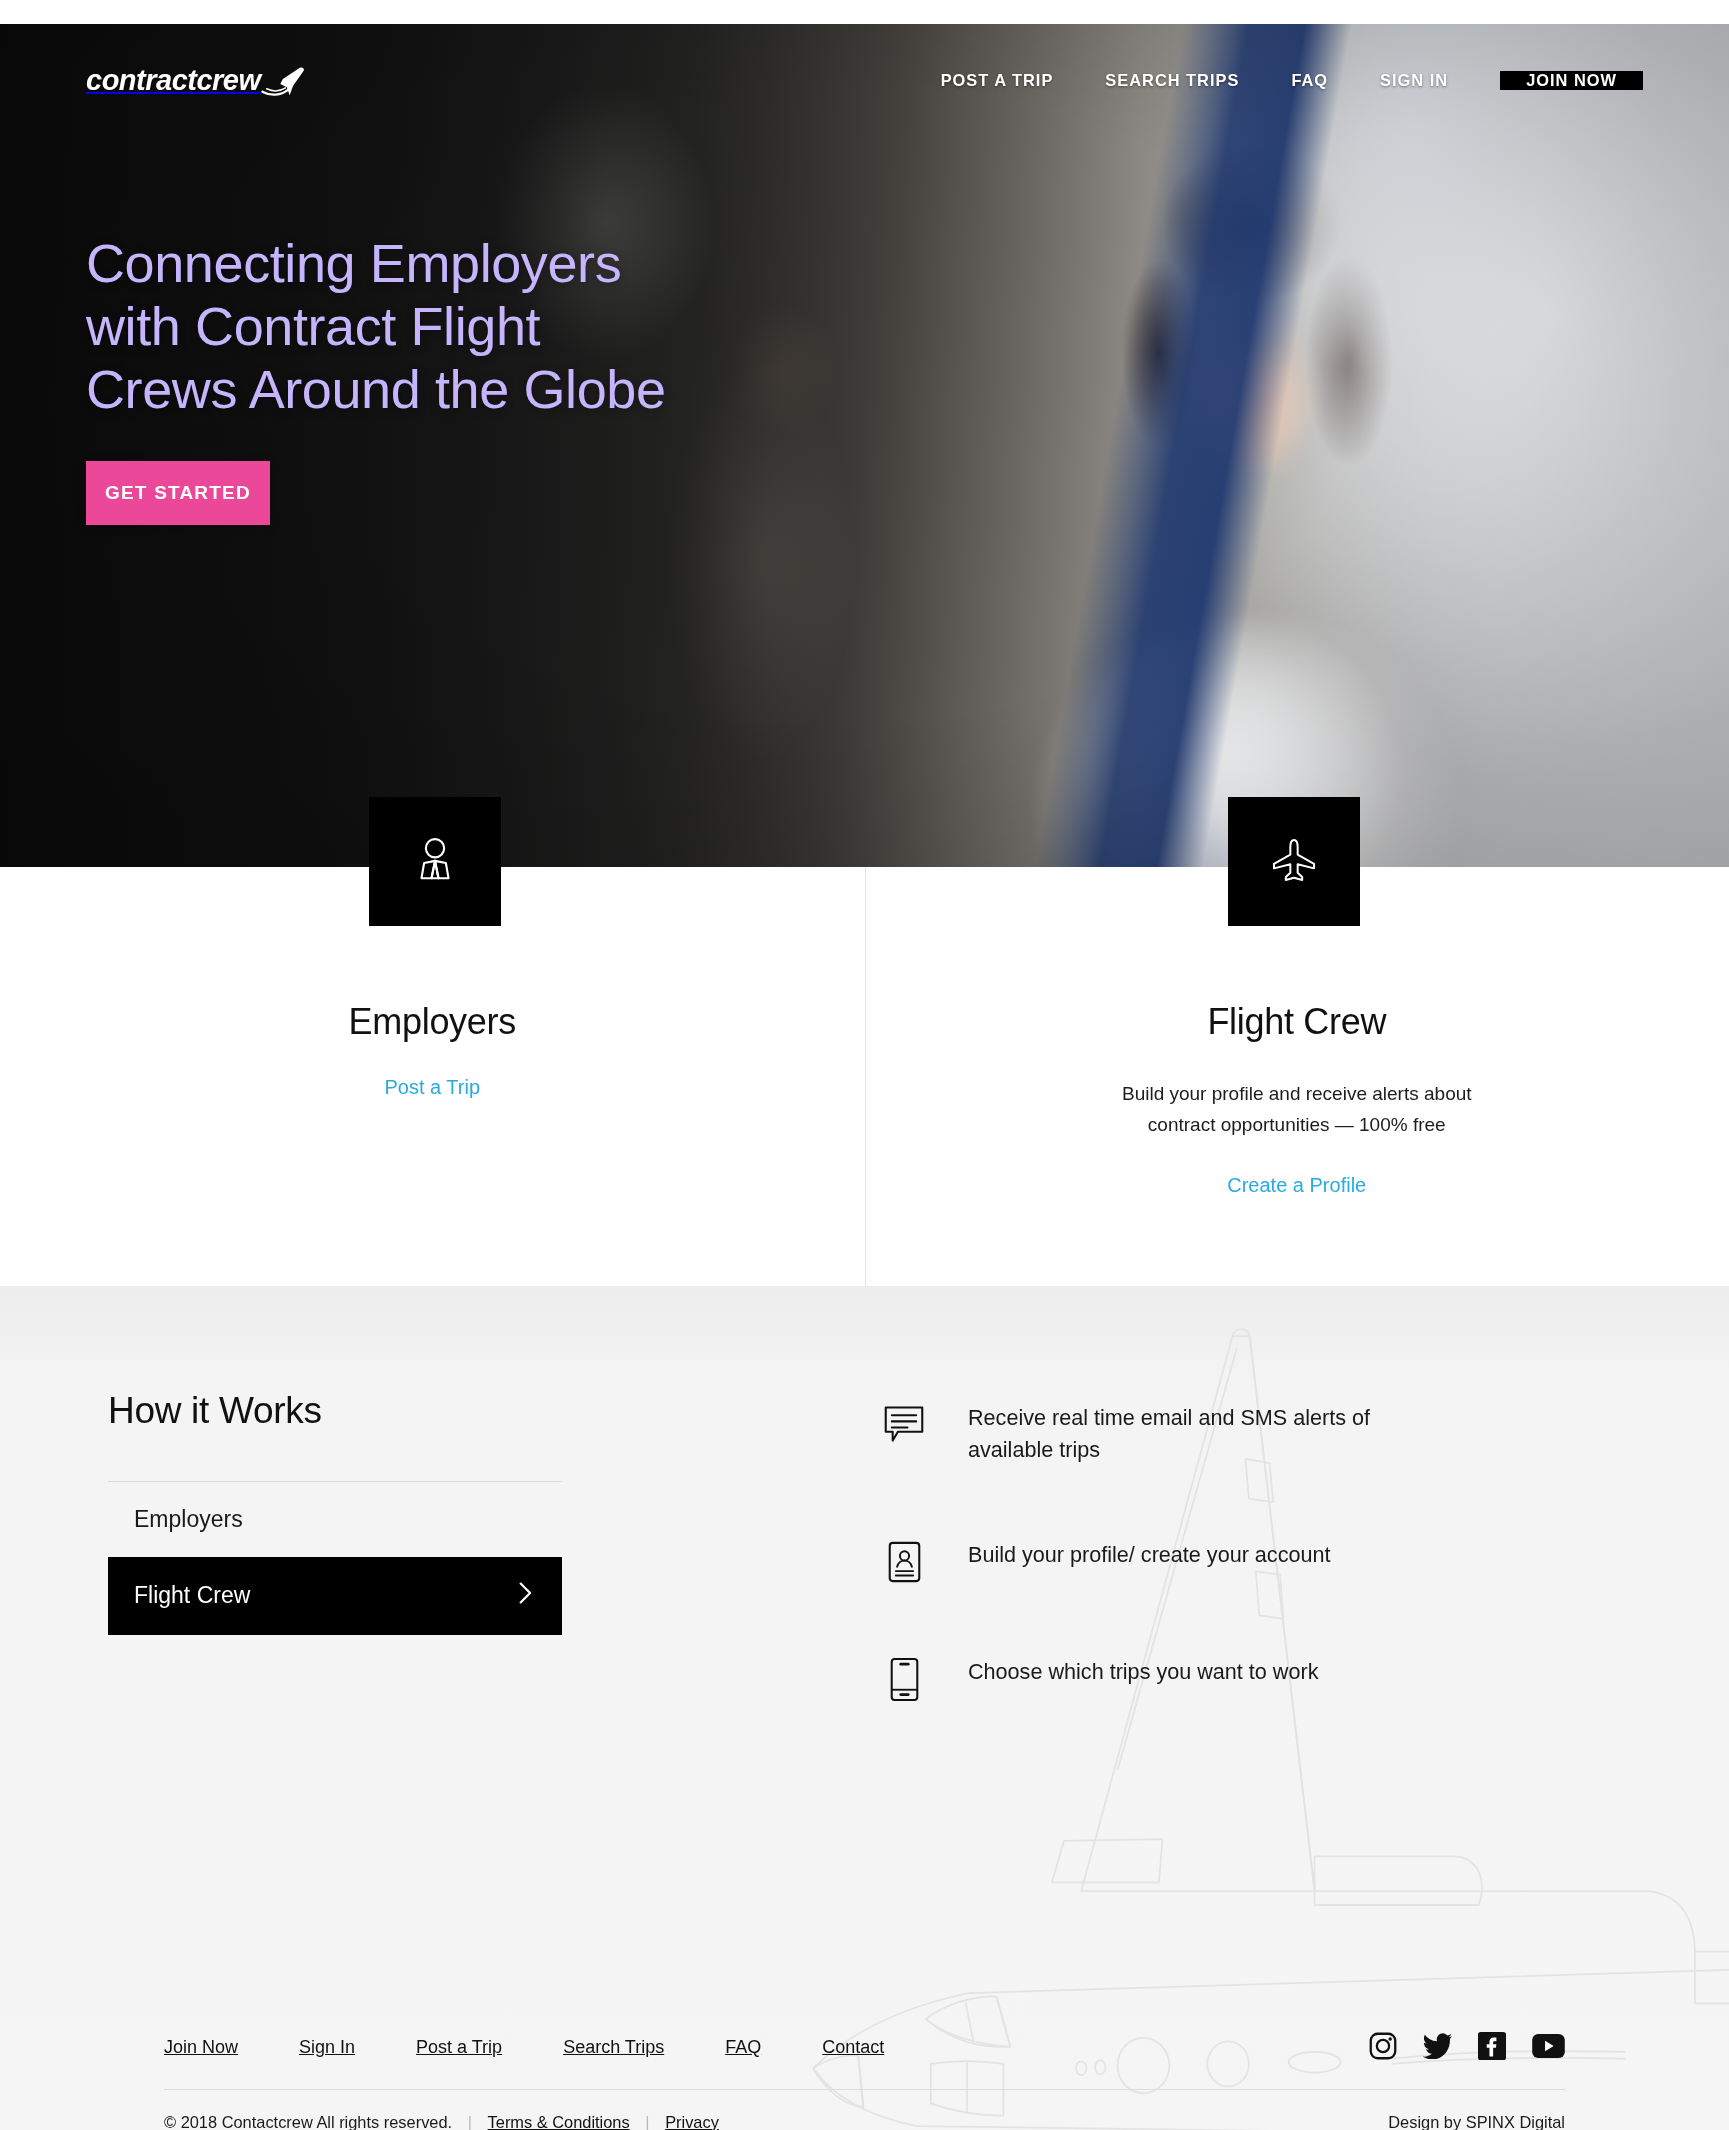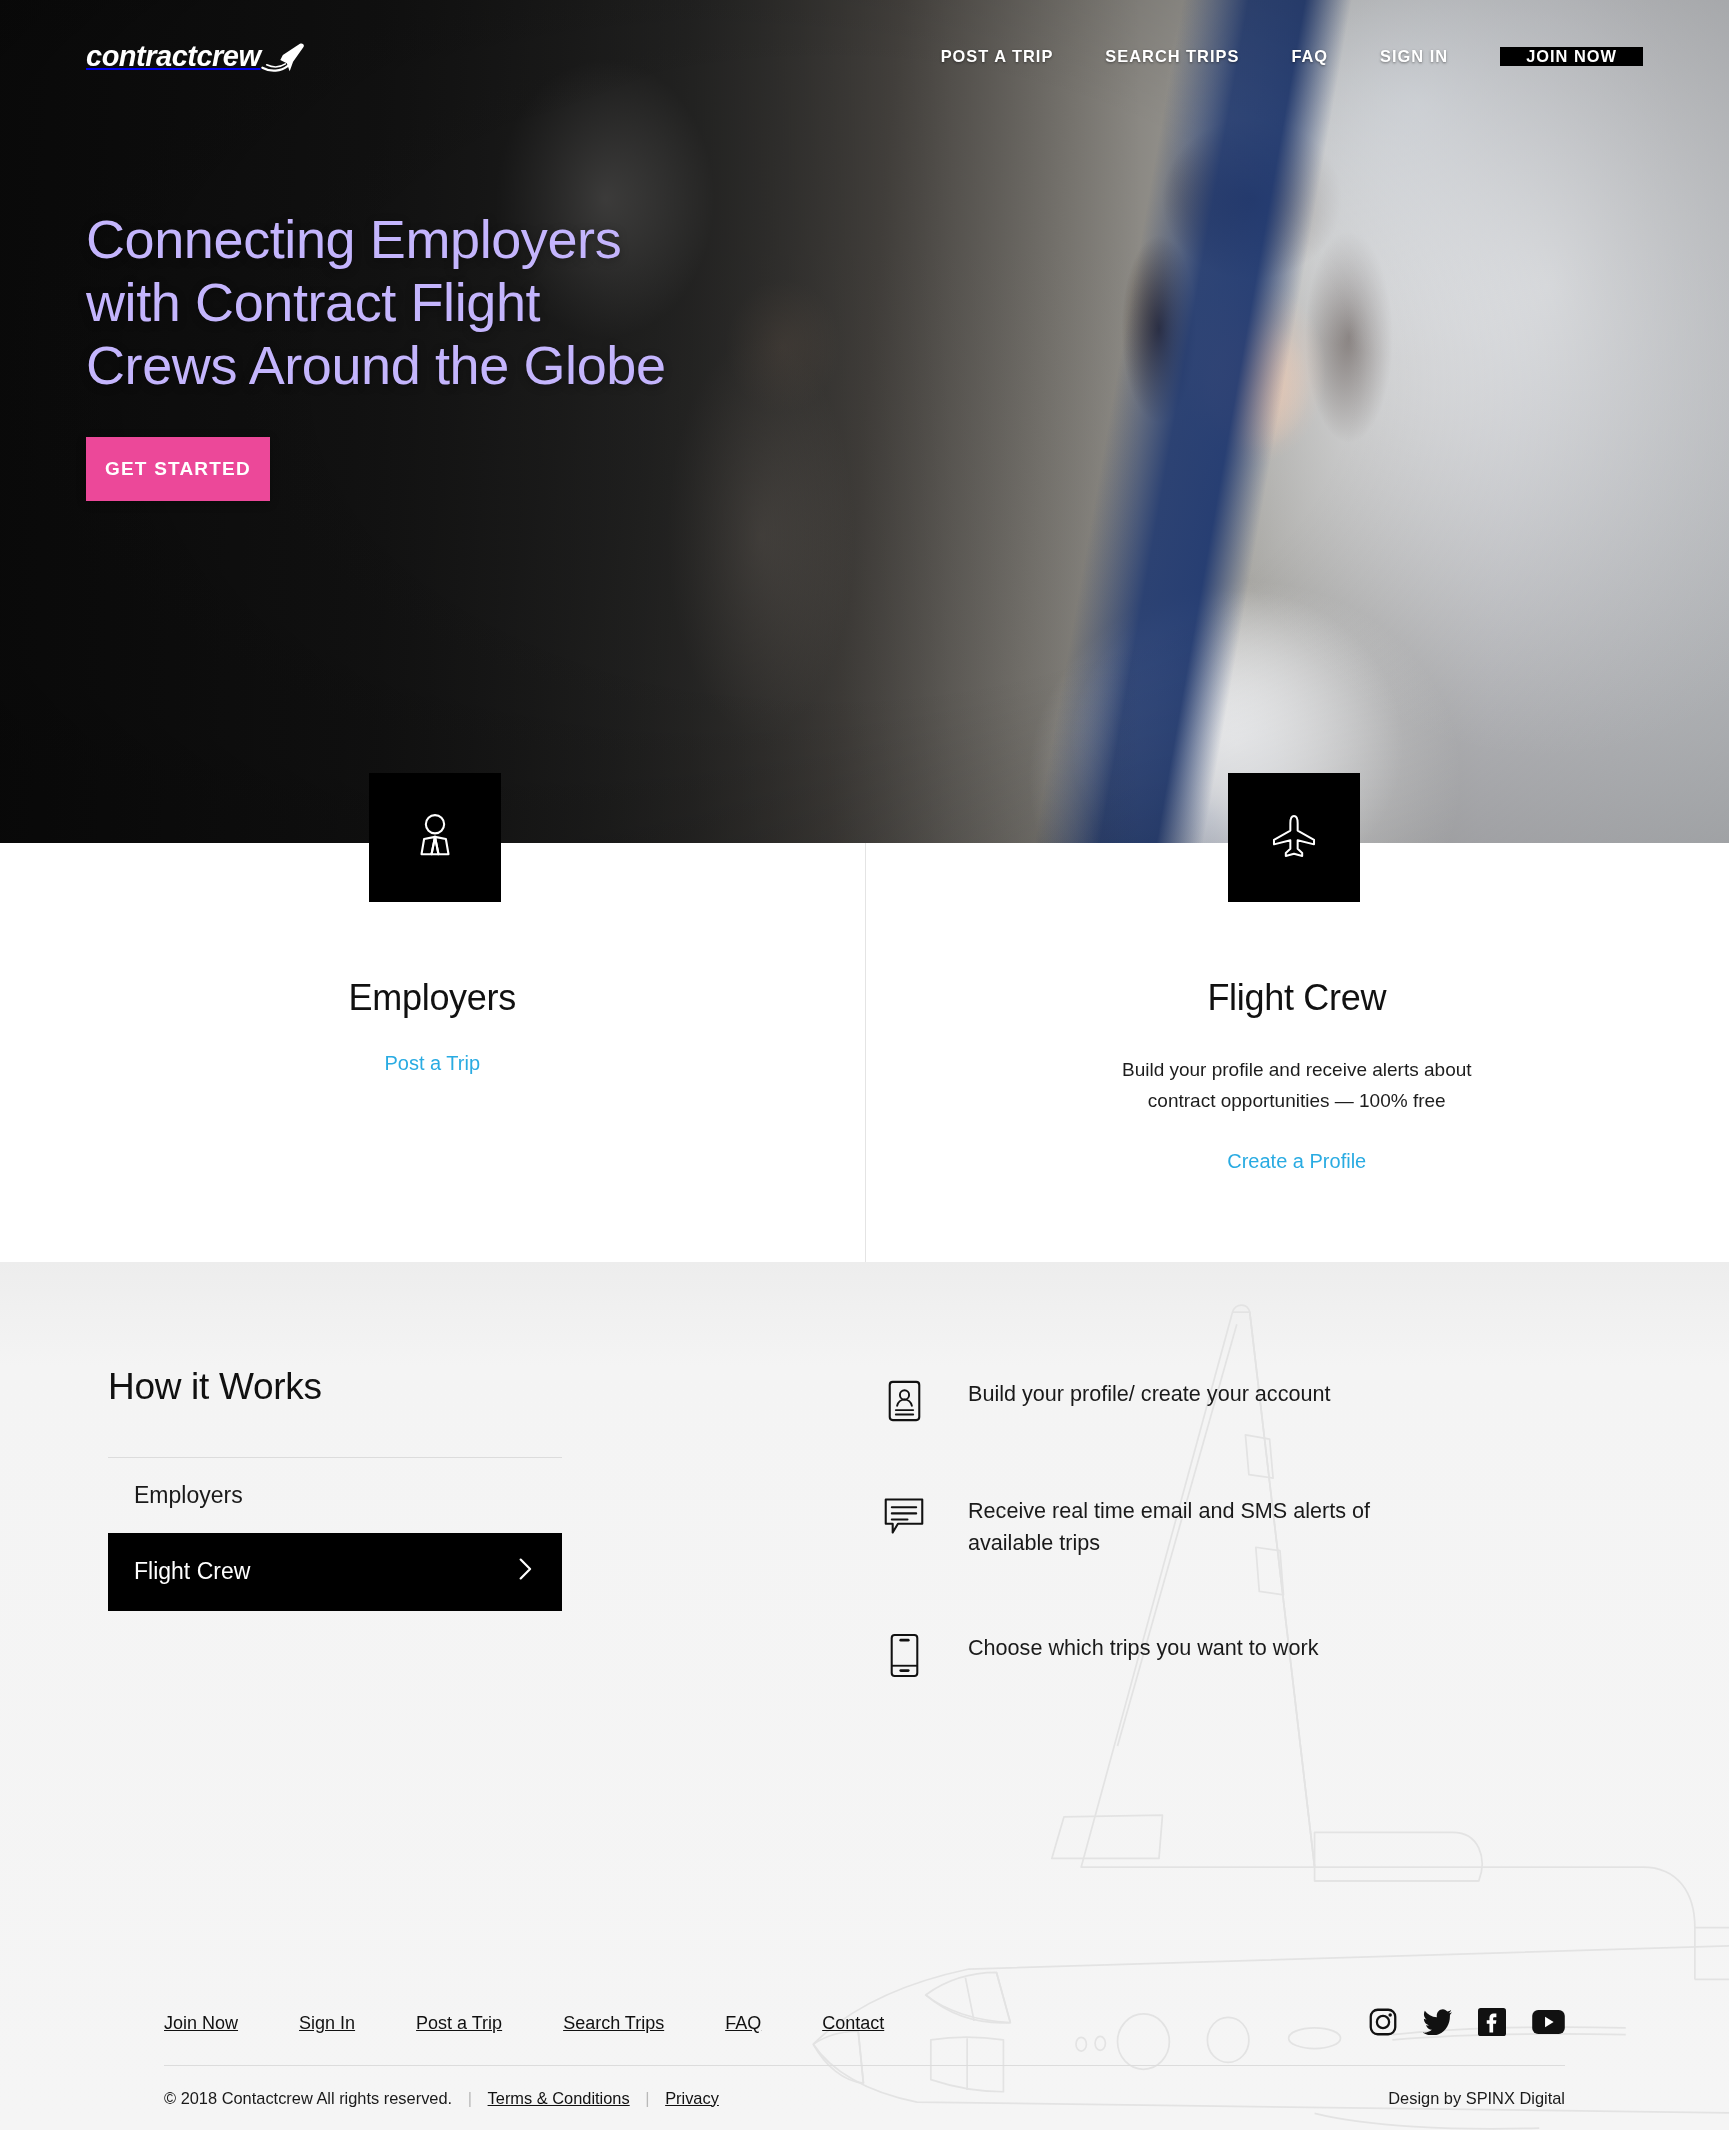--- a/index.html
+++ b/index.html
@@ -3,21 +3,21 @@
 <meta charset="utf-8">
 <style>
   *{box-sizing:border-box;margin:0;padding:0}
   html,body{width:1729px;height:2131px;}
   body{
     font-family:"Liberation Sans", sans-serif;
     background:#fff;
     color:#111;
     overflow:hidden;
   }
-  .page{position:relative;width:1729px;height:2075px;}
+  .page{position:relative;width:1729px;height:2075px;margin-top:24px;}
 
   
   .hero{
     position:relative;
     width:1729px;height:843px;
     overflow:hidden;
     background:#1b1b1b;
   }
   .hero-photo{
     position:absolute;inset:0;
@@ -323,41 +323,41 @@
               <path d="M3 3 L14 14 L3 25" stroke="#fff" stroke-width="2.6" fill="none" stroke-linecap="round" stroke-linejoin="round"></path>
             </svg>
           </span>
         </div>
       </div>
 
       <div class="steps">
 
         <div class="step">
           <div class="step-icon">
+            <svg width="42" height="40" viewBox="0 0 48 46">
+              <path d="M3 4 h42 v28 h-28 l-6 10 v-10 h-8 z" stroke="#111" stroke-width="2.4" fill="none" stroke-linejoin="round"></path>
+              <path d="M10 13 h28" stroke="#111" stroke-width="2.4" stroke-linecap="round"></path>
+              <path d="M10 20 h28" stroke="#111" stroke-width="2.4" stroke-linecap="round"></path>
+              <path d="M10 27 h18" stroke="#111" stroke-width="2.4" stroke-linecap="round"></path>
+            </svg>
+          </div>
+          <div class="step-text">Receive real time email and SMS alerts of available trips</div>
+        </div>
+
+        <div class="step">
+          <div class="step-icon">
             <svg width="33" height="42" viewBox="0 0 38 48">
               <rect x="2" y="2" width="34" height="44" rx="3.5" stroke="#111" stroke-width="2.4" fill="none"></rect>
               <circle cx="19" cy="17" r="5.3" stroke="#111" stroke-width="2.2" fill="none"></circle>
               <path d="M10.5 29.5 C11.8 24.6 15.2 22.4 19 22.4 C22.8 22.4 26.2 24.6 27.5 29.5" stroke="#111" stroke-width="2.2" fill="none" stroke-linecap="round"></path>
               <path d="M9 34.5 L29 34.5" stroke="#111" stroke-width="2.2" stroke-linecap="round"></path>
               <path d="M9 39.5 L29 39.5" stroke="#111" stroke-width="2.2" stroke-linecap="round"></path>
             </svg>
           </div>
           <div class="step-text">Build your profile/ create your account</div>
-        </div>
-
-        <div class="step">
-          <div class="step-icon">
-            <svg width="42" height="40" viewBox="0 0 48 46">
-              <path d="M3 4 h42 v28 h-28 l-6 10 v-10 h-8 z" stroke="#111" stroke-width="2.4" fill="none" stroke-linejoin="round"></path>
-              <path d="M10 13 h28" stroke="#111" stroke-width="2.4" stroke-linecap="round"></path>
-              <path d="M10 20 h28" stroke="#111" stroke-width="2.4" stroke-linecap="round"></path>
-              <path d="M10 27 h18" stroke="#111" stroke-width="2.4" stroke-linecap="round"></path>
-            </svg>
-          </div>
-          <div class="step-text">Receive real time email and SMS alerts of available trips</div>
         </div>
 
         <div class="step">
           <div class="step-icon">
             <svg width="29" height="45" viewBox="0 0 34 52">
               <rect x="2" y="2" width="30" height="48" rx="3.5" stroke="#111" stroke-width="2.4" fill="none"></rect>
               <path d="M2 38 L32 38" stroke="#111" stroke-width="2.2"></path>
               <rect x="11" y="6.5" width="12" height="3.2" rx="1.6" fill="#111"></rect>
               <rect x="11" y="42" width="12" height="3.2" rx="1.6" fill="#111"></rect>
             </svg>

